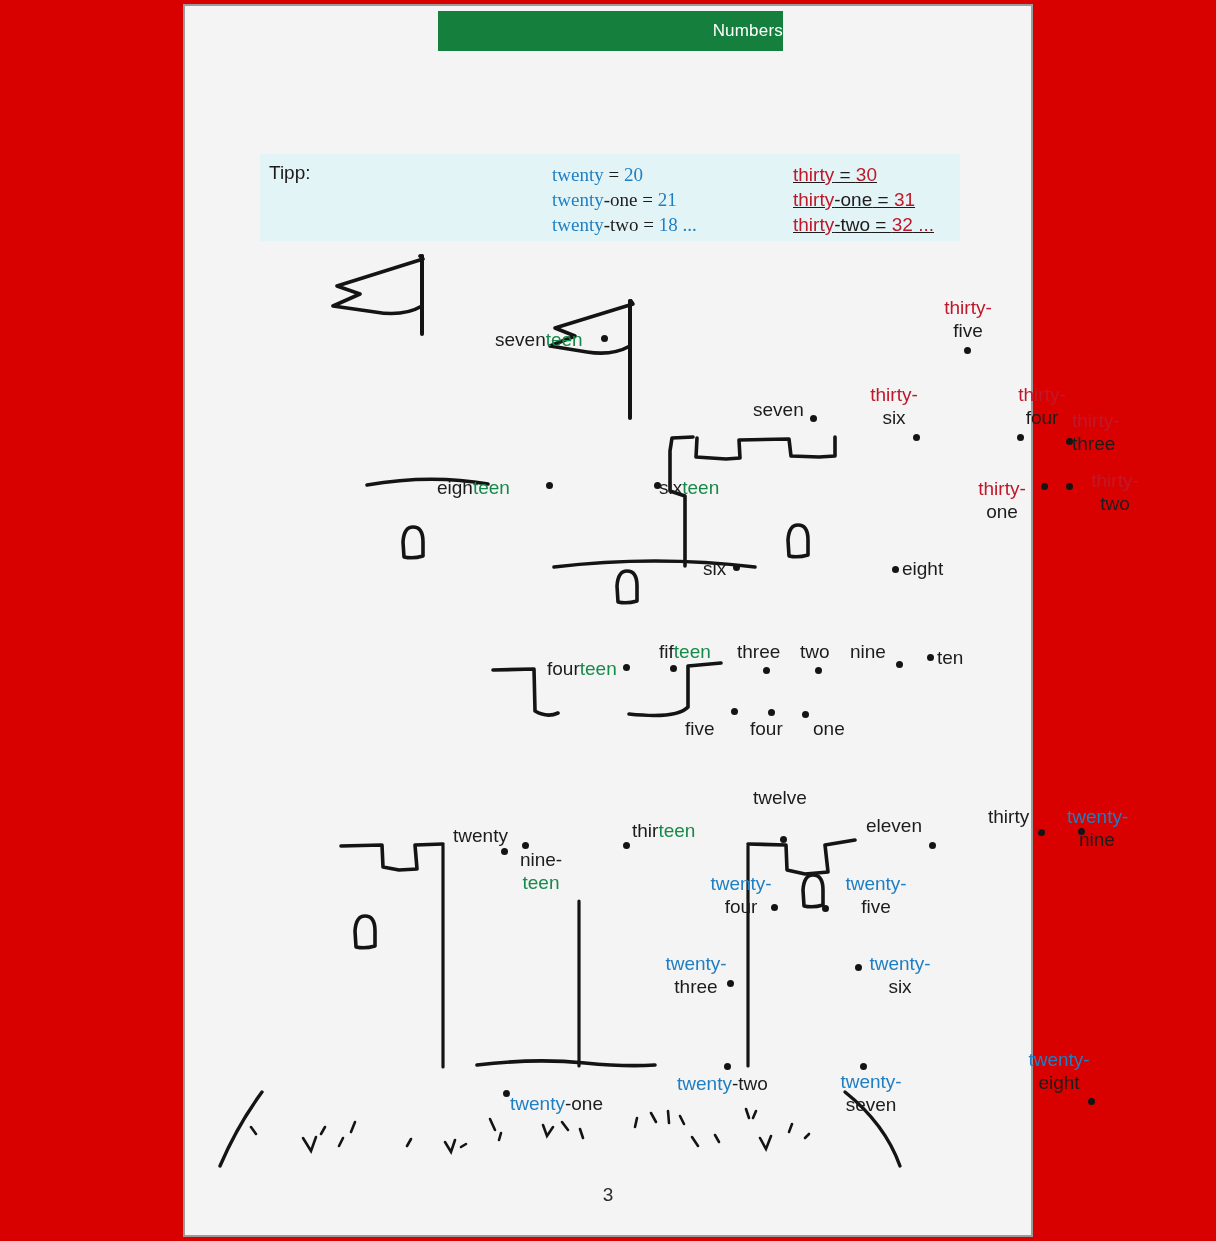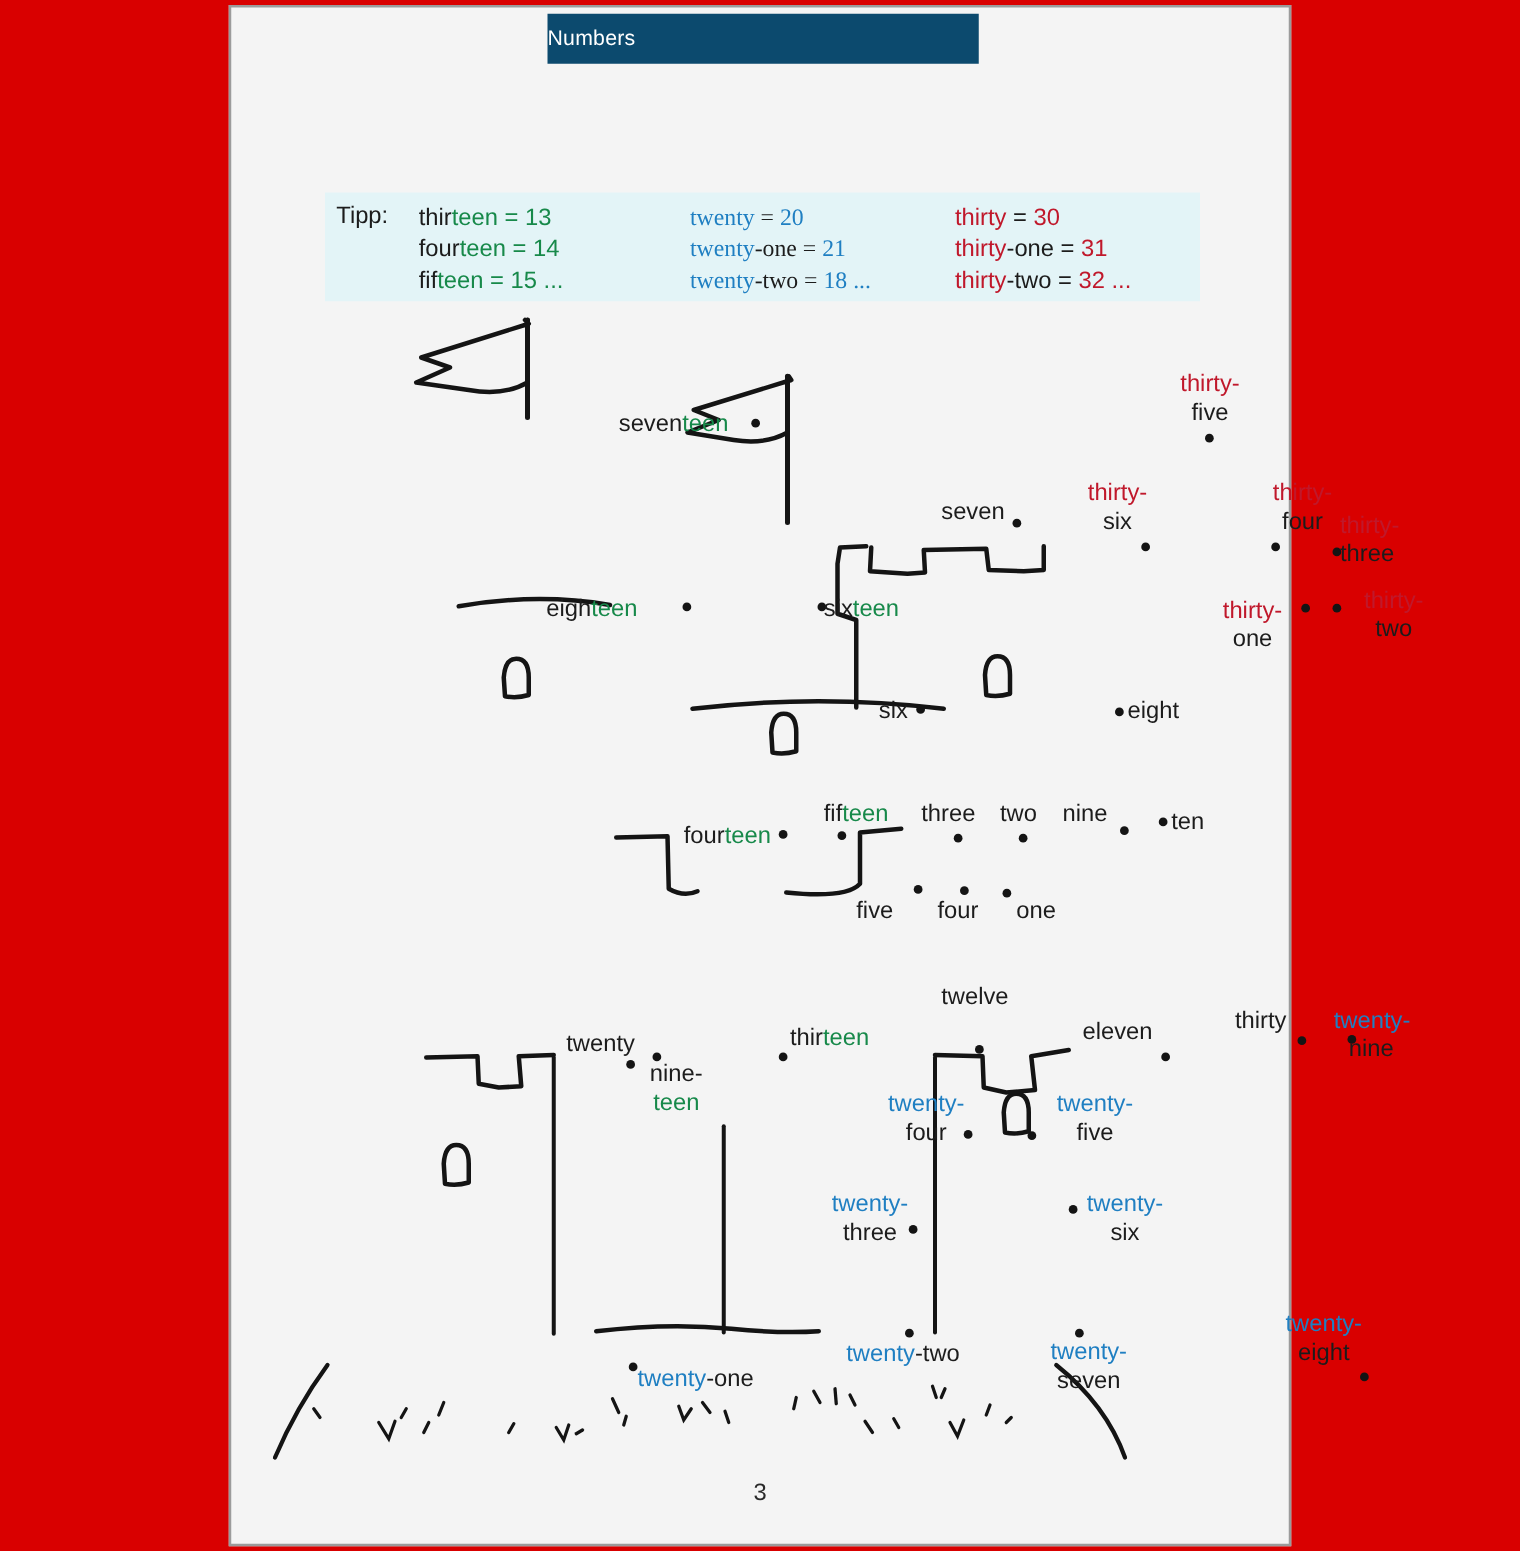--- a/index.html
+++ b/index.html
@@ -16,22 +16,22 @@
     background:#f4f4f4;
     border:2px solid #9b9b9b;
     box-sizing:border-box;
   }
   #canvas{position:absolute;left:0;top:0;width:846px;height:1229px;}
 
   
   #header-bar{
     position:absolute; left:253px; top:5px;
     width:345px; height:40px;
-    background:#0c4a6e;
-    display:flex; align-items:center; justify-content:flex-start;
+    background:#15803d;
+    display:flex; align-items:center; justify-content:flex-end;
   }
   #header-bar .title{
     color:#ffffff; font-size:17px; letter-spacing:.2px;
   }
 
   
   #instruction{
     position:absolute; left:75px; top:93px;
     display:flex; align-items:center; gap:8px;
     font-size:25px; color:#1c1c1c;
@@ -49,21 +49,21 @@
     width:700px; height:87px;
     background:#e3f4f7;
   }
   #tipp-box .tipp-label{
     position:absolute; left:9px; top:8px;
     font-size:19px; color:#1c1c1c;
   }
   .tipp-col{position:absolute;top:8px;font-size:19px;line-height:25px;color:#1c1c1c;white-space:nowrap;}
   #tipp-col-0{left:75px;}
   #tipp-col-1{left:292px;font-family:Liberation Serif, serif;}
-  #tipp-col-2{left:504px;}
+  #tipp-col-2{left:533px;text-decoration:underline;}
   .g{color:#17894a;}
   .b{color:#1f7fc2;}
   .r{color:#c0182b;}
   .k{color:#1c1c1c;}
 
   
   .lbl{
     position:absolute;
     font-size:19px; color:#1c1c1c;
     white-space:nowrap; line-height:23px;
@@ -89,25 +89,20 @@
 
 <div id="page">
 
   <div id="header-bar">
     <span class="title">Numbers</span>
   </div>
 
 
   <div id="tipp-box">
     <span class="tipp-label">Tipp:</span>
-    <div class="tipp-col" id="tipp-col-0">
-        <div><span class="k">thir</span><span class="g">teen</span><span class="g"> = </span><span class="g">13</span></div>
-        <div><span class="k">four</span><span class="g">teen</span><span class="g"> = </span><span class="g">14</span></div>
-        <div><span class="k">fif</span><span class="g">teen</span><span class="g"> = </span><span class="g">15</span><span class="g"> ...</span></div>
-      </div>
     <div class="tipp-col" id="tipp-col-1">
         <div><span class="b">twenty</span><span class="k"> = </span><span class="b">20</span></div>
         <div><span class="b">twenty</span><span class="k">-one</span><span class="k"> = </span><span class="b">21</span></div>
         <div><span class="b">twenty</span><span class="k">-two</span><span class="k"> = </span><span class="b">18</span><span class="b"> ...</span></div>
       </div>
     <div class="tipp-col" id="tipp-col-2">
         <div><span class="r">thirty</span><span class="k"> = </span><span class="r">30</span></div>
         <div><span class="r">thirty</span><span class="k">-one</span><span class="k"> = </span><span class="r">31</span></div>
         <div><span class="r">thirty</span><span class="k">-two</span><span class="k"> = </span><span class="r">32</span><span class="r"> ...</span></div>
       </div>

